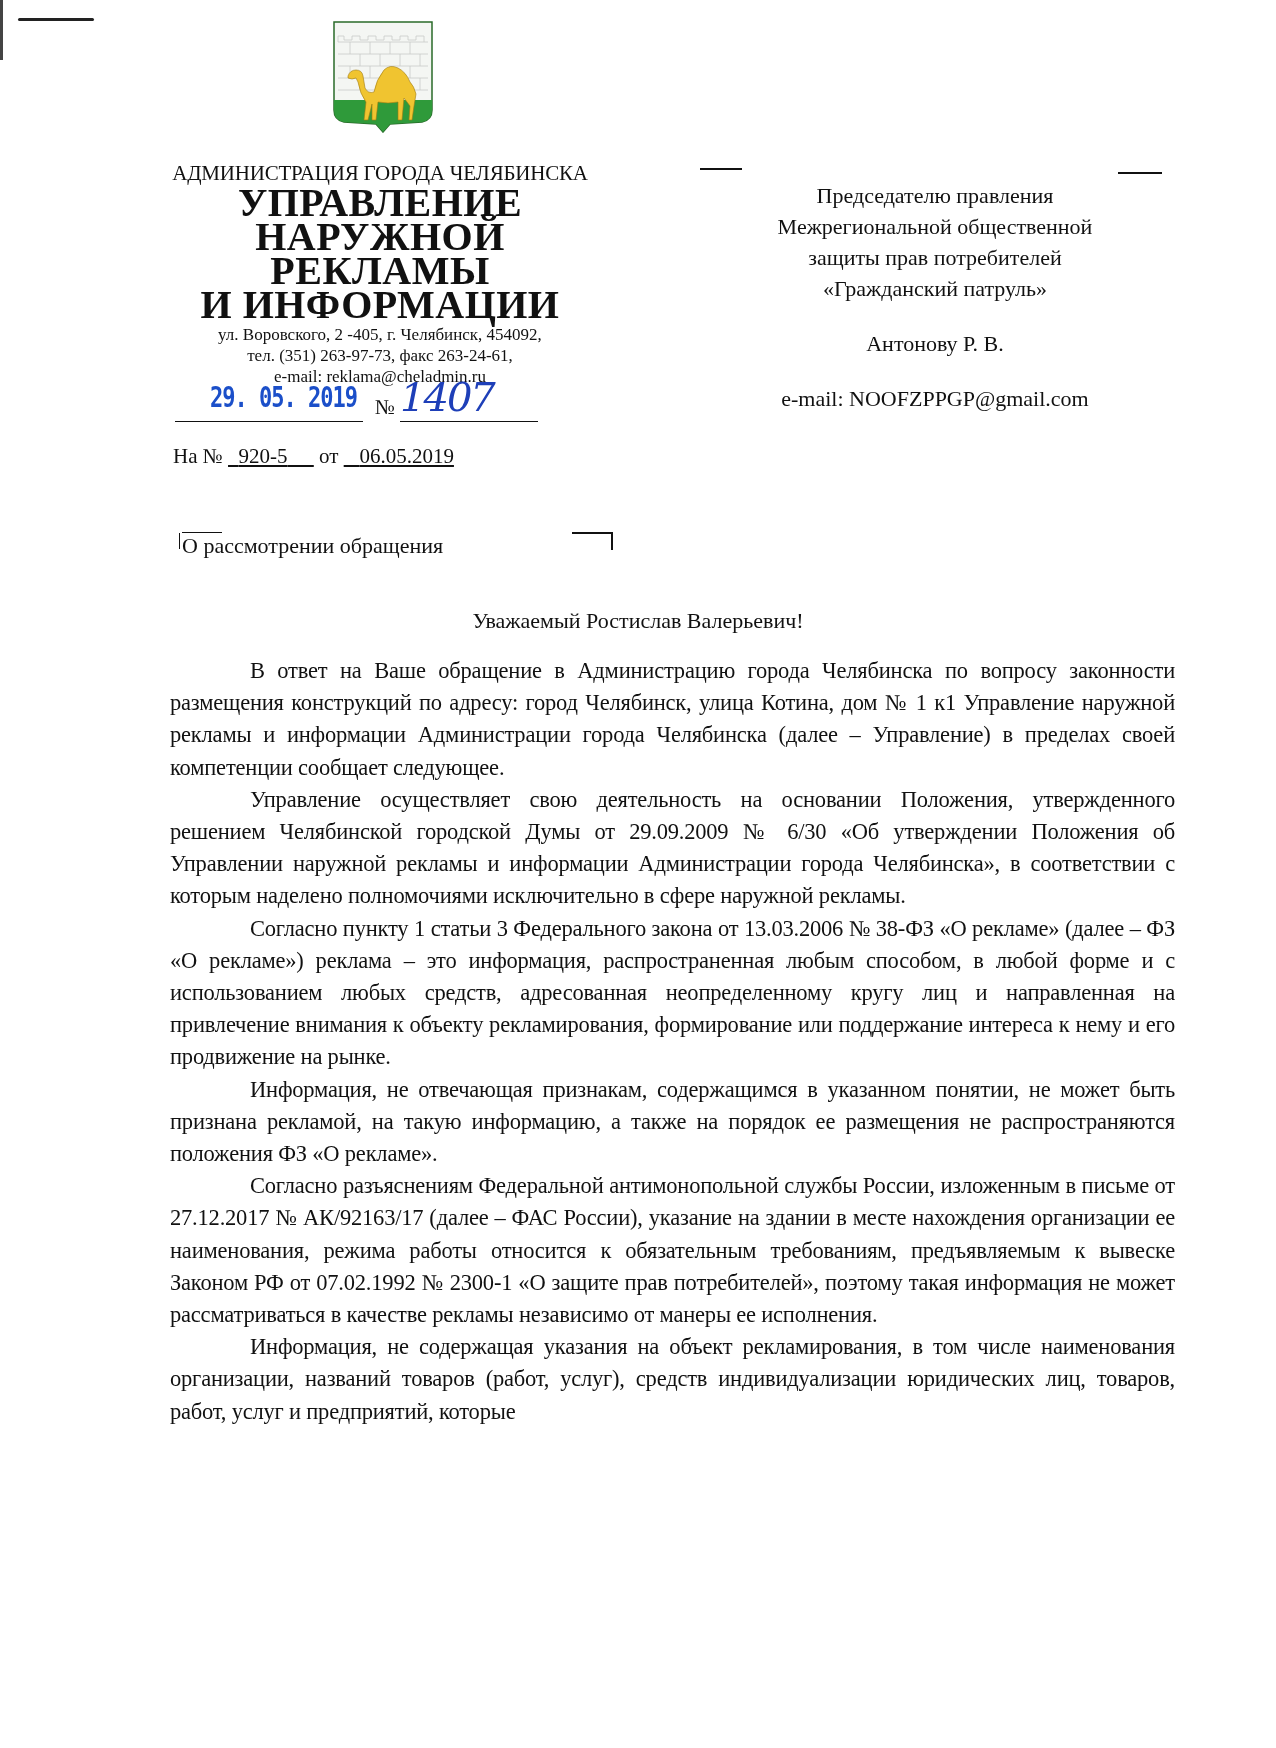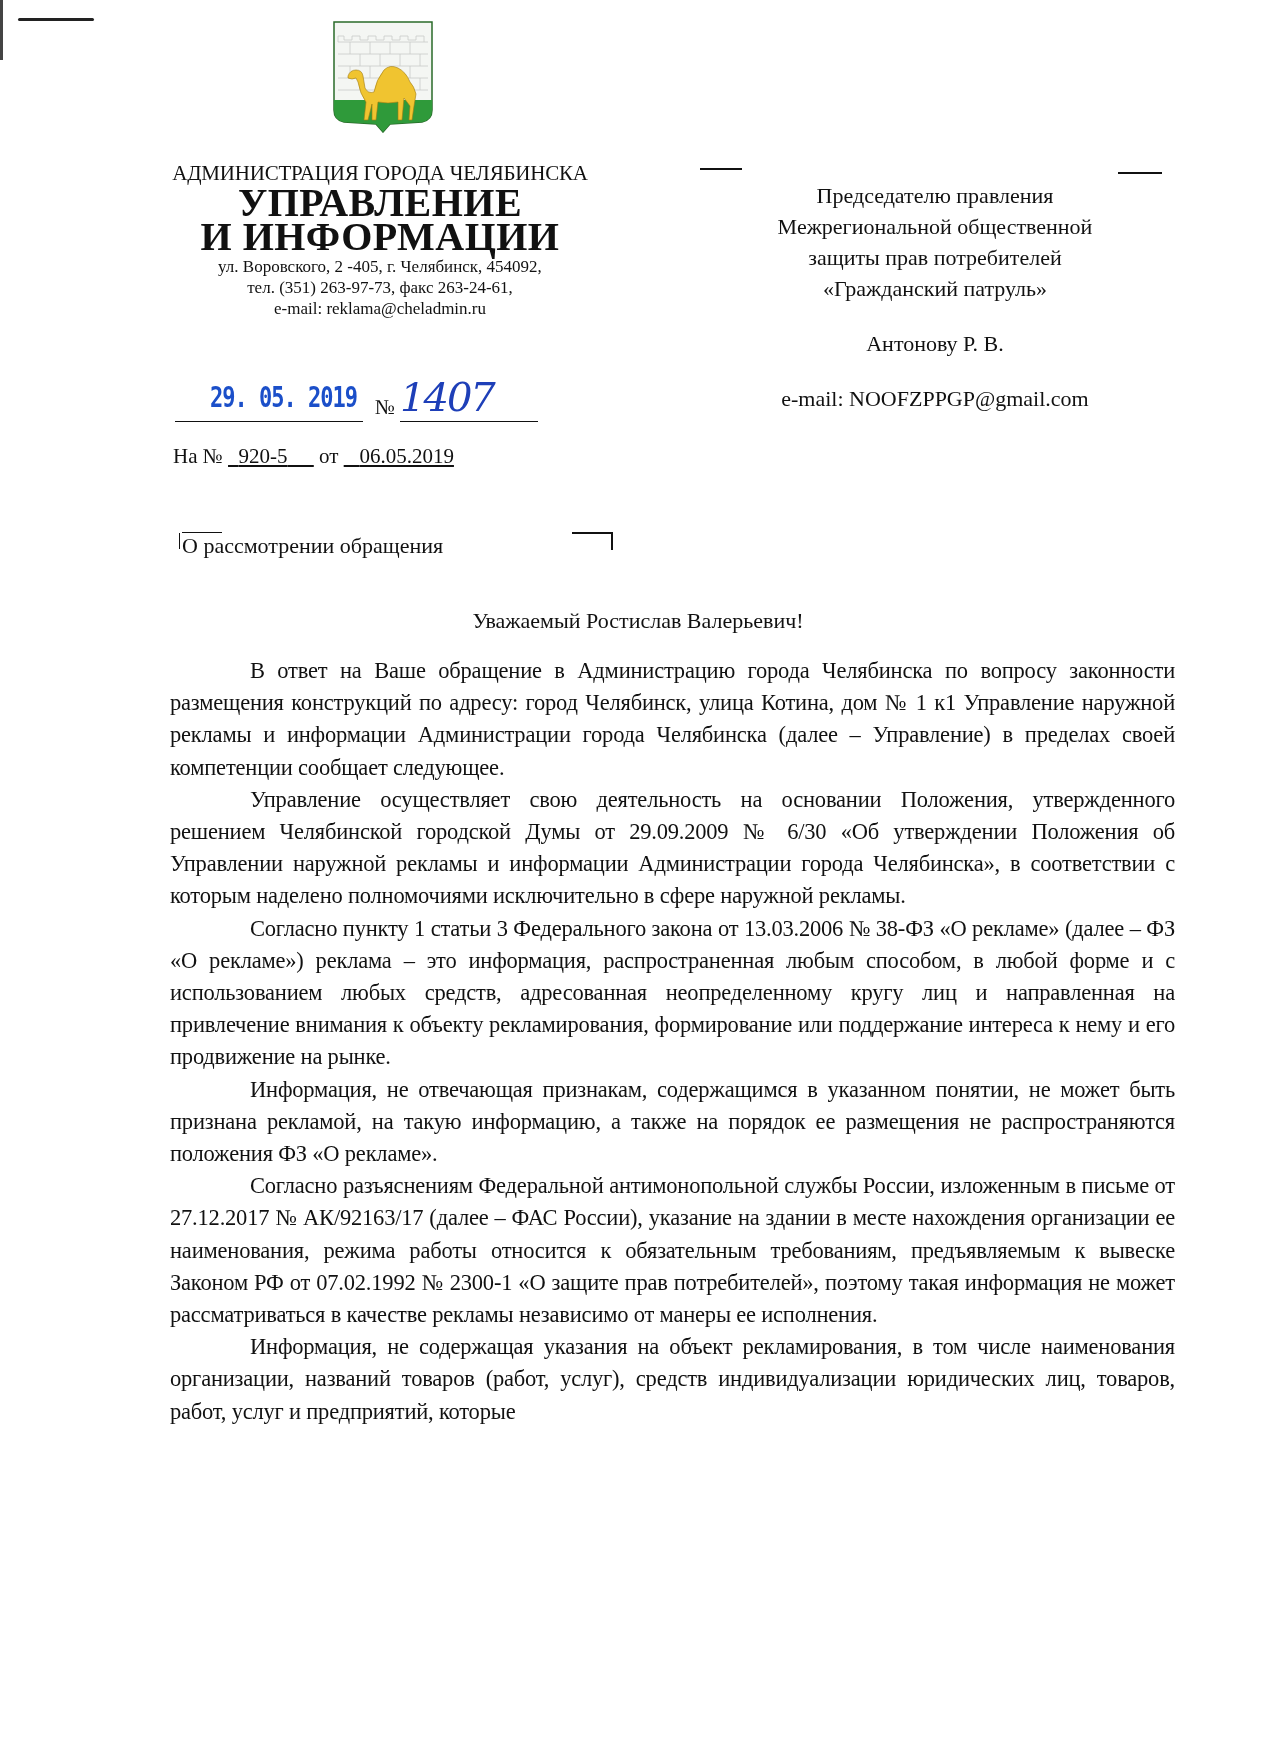--- a/index.html
+++ b/index.html
@@ -60,20 +60,21 @@
     </g>
     <path d="M2 80 H100 V90 Q100 100 90 102 L58 104 L51 112 L44 104 L12 102 Q2 100 2 90 Z" fill="#2f9a3a"></path>
     <g fill="#f0c430" stroke="#a07a10" stroke-width="0.6">
       <path d="M16 56 Q18 50 24 50 Q30 50 31 56 L33 68 Q36 74 42 72 Q44 60 52 50 Q58 44 66 48 Q74 52 78 62 Q82 66 84 74 L82 86 L80 100 L77 100 L78 86 L72 78 L70 100 L66 100 L66 82 Q56 84 46 82 L44 100 L40 100 L40 84 L36 100 L32 100 L34 82 Q28 74 26 62 L24 58 Q20 60 16 58 Z"></path>
     </g>
   </svg>
 
   <div class="letterhead">
     <div class="lh-admin">АДМИНИСТРАЦИЯ ГОРОДА ЧЕЛЯБИНСКА</div>
     <div class="lh-dept">УПРАВЛЕНИЕ</div>
+    <div class="lh-dept">НАРУЖНОЙ РЕКЛАМЫ</div>
     <div class="lh-dept">И ИНФОРМАЦИИ</div>
     <div class="lh-addr">ул. Воровского, 2 -405, г. Челябинск, 454092,</div>
     <div class="lh-addr" style="margin-top:0">тел. (351) 263-97-73, факс 263-24-61,</div>
     <div class="lh-addr" style="margin-top:0">e-mail: reklama@cheladmin.ru</div>
   </div>
 
   <div class="stamp-date">29. 05. 2019</div>
   <div class="uline" style="left:175px; top:421px; width:188px;"></div>
   <div class="no-label">№</div>
   <div class="handnum">1407</div>

